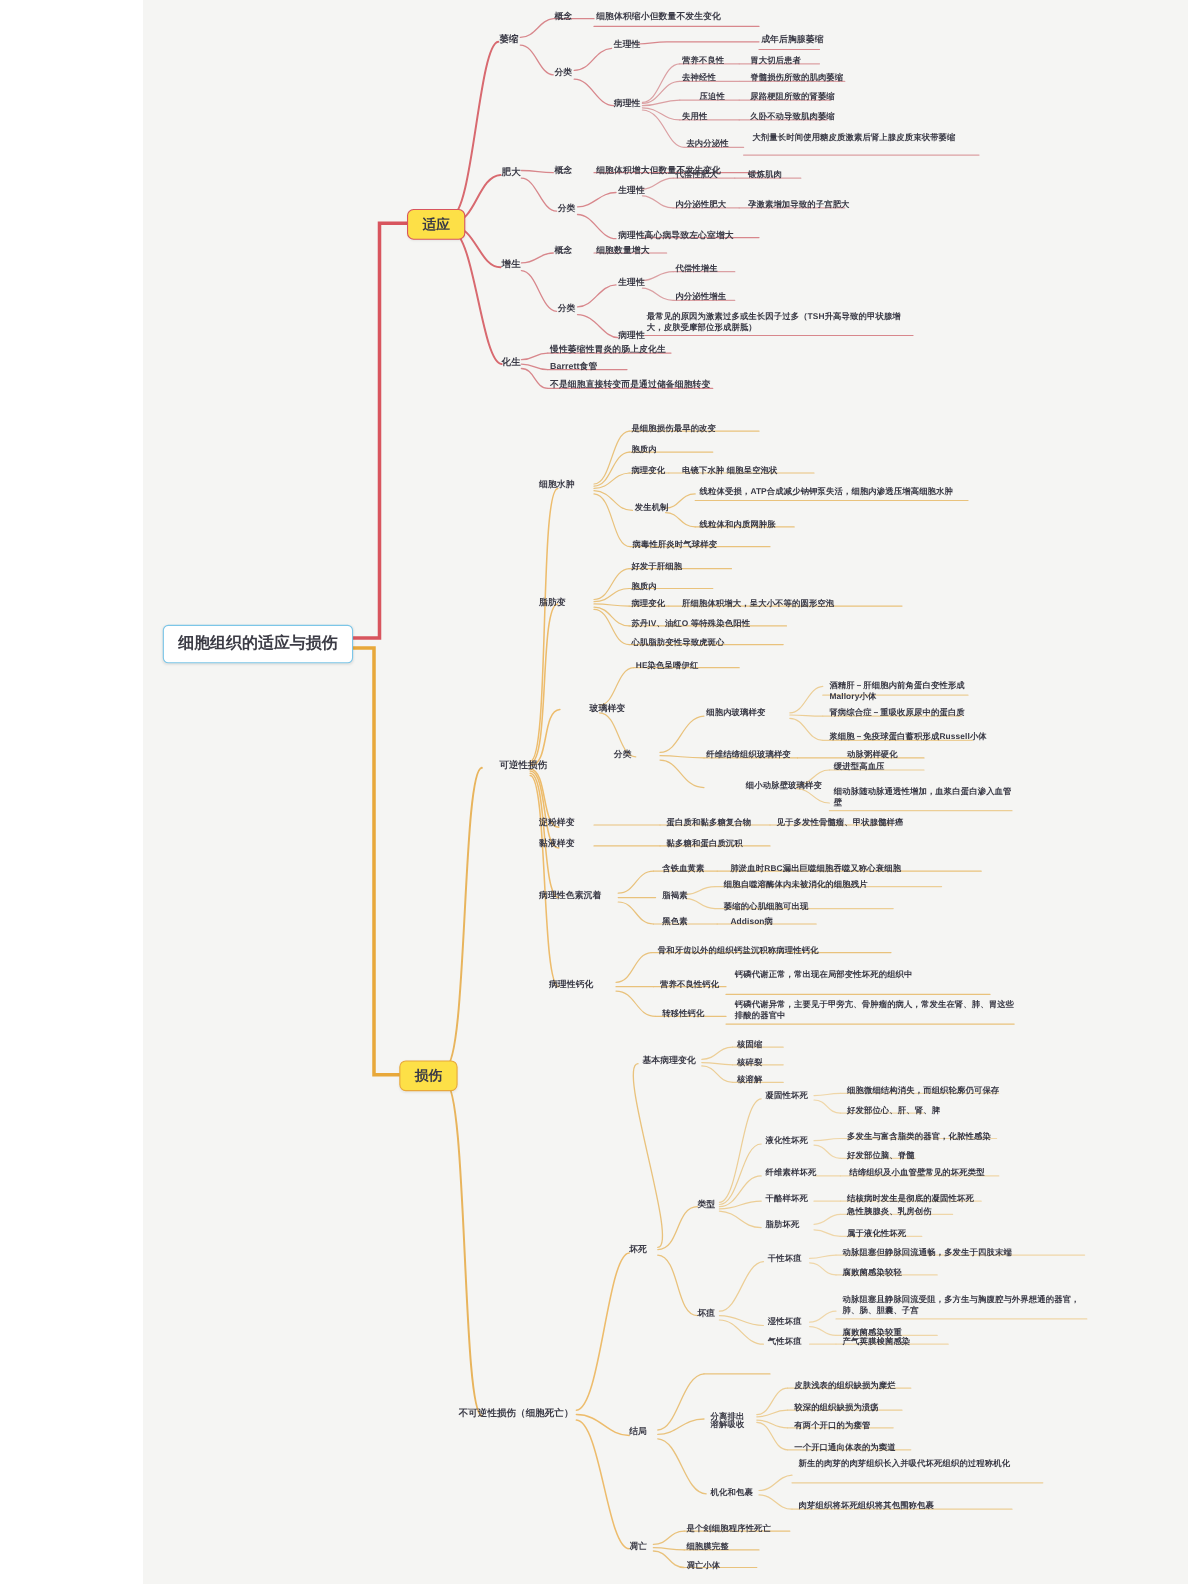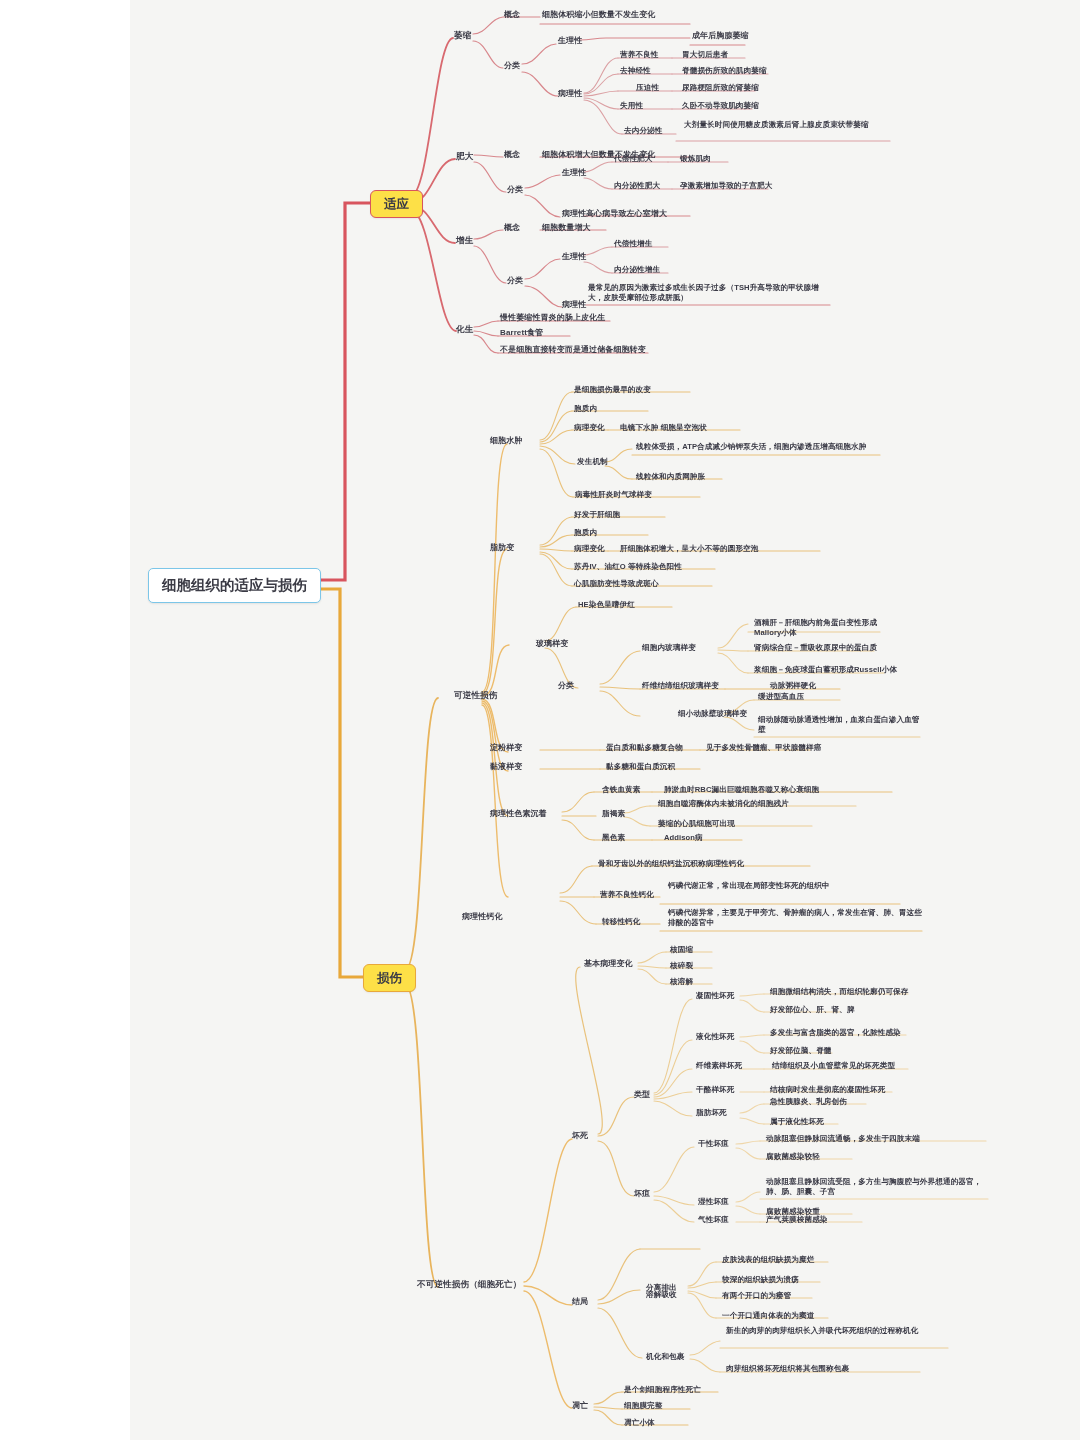--- a/index.html
+++ b/index.html
@@ -399,21 +399,21 @@
 
   <div class="node n-txt mid" style="left:488px;top:809px;">病理性色素沉着</div>
   <div class="node n-txt" style="left:600px;top:785px;">含铁血黄素</div>
   <div class="node n-txt" style="left:662px;top:785px;">肺淤血时RBC漏出巨噬细胞吞噬又称心衰细胞</div>
   <div class="node n-txt" style="left:600px;top:809px;">脂褐素</div>
   <div class="node n-txt" style="left:656px;top:799px;">细胞自噬溶酶体内未被消化的细胞残片</div>
   <div class="node n-txt" style="left:656px;top:819px;">萎缩的心肌细胞可出现</div>
   <div class="node n-txt" style="left:600px;top:833px;">黑色素</div>
   <div class="node n-txt" style="left:662px;top:833px;">Addison病</div>
 
-  <div class="node n-txt mid" style="left:460px;top:890px;margin-top:22px;">病理性钙化</div>
+  <div class="node n-txt mid" style="left:497px;top:890px;">病理性钙化</div>
   <div class="node n-txt" style="left:596px;top:859px;">骨和牙齿以外的组织钙盐沉积称病理性钙化</div>
   <div class="node n-txt" style="left:598px;top:890px;">营养不良性钙化</div>
   <div class="node n-txt" style="left:666px;top:881px;width:234px;">钙磷代谢正常，常出现在局部变性坏死的组织中</div>
   <div class="node n-txt" style="left:600px;top:917px;">转移性钙化</div>
   <div class="node n-txt" style="left:666px;top:908px;width:258px;">钙磷代谢异常，主要见于甲旁亢、骨肿瘤的病人，常发生在肾、肺、胃这些排酸的器官中</div>
 
   <div class="node n-txt big" style="left:415px;top:1279px;">不可逆性损伤（细胞死亡）</div>
 
   <div class="node n-txt mid" style="left:570px;top:1131px;">坏死</div>
   <div class="node n-txt mid" style="left:582px;top:959px;">基本病理变化</div>

